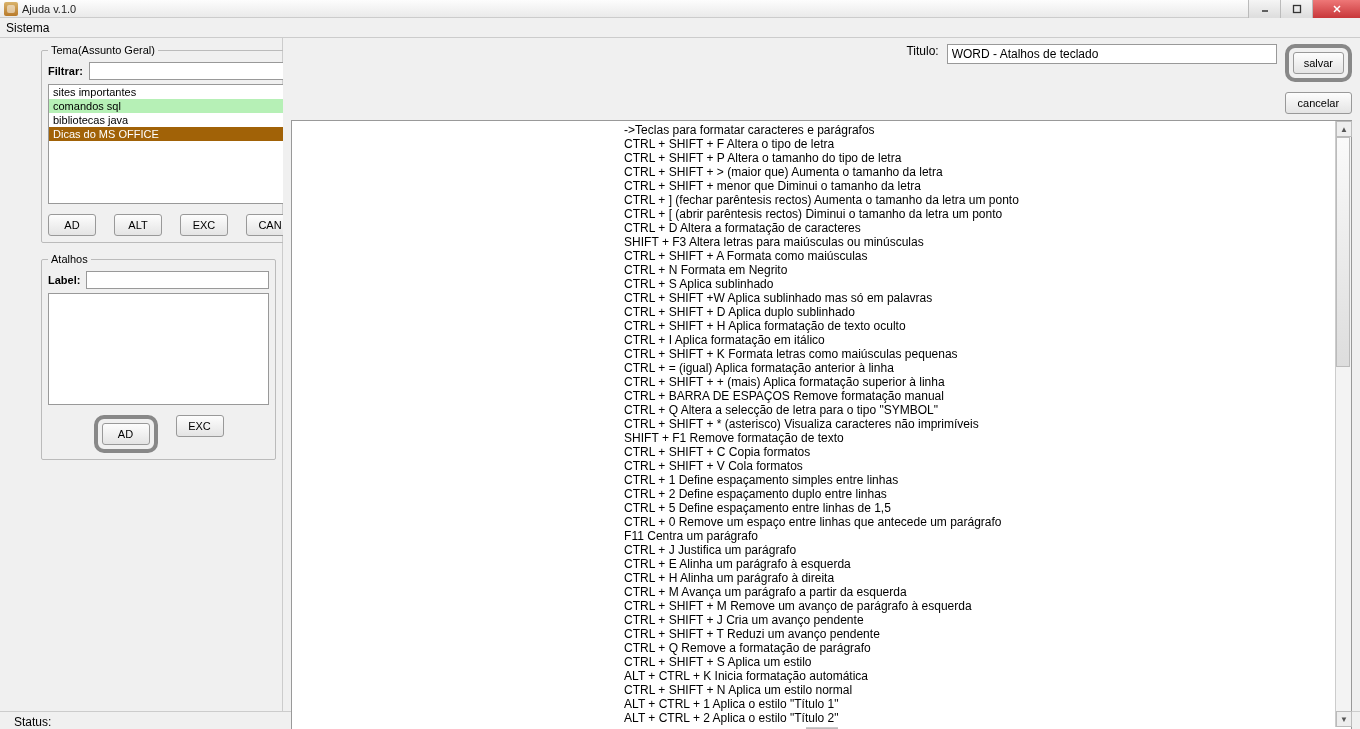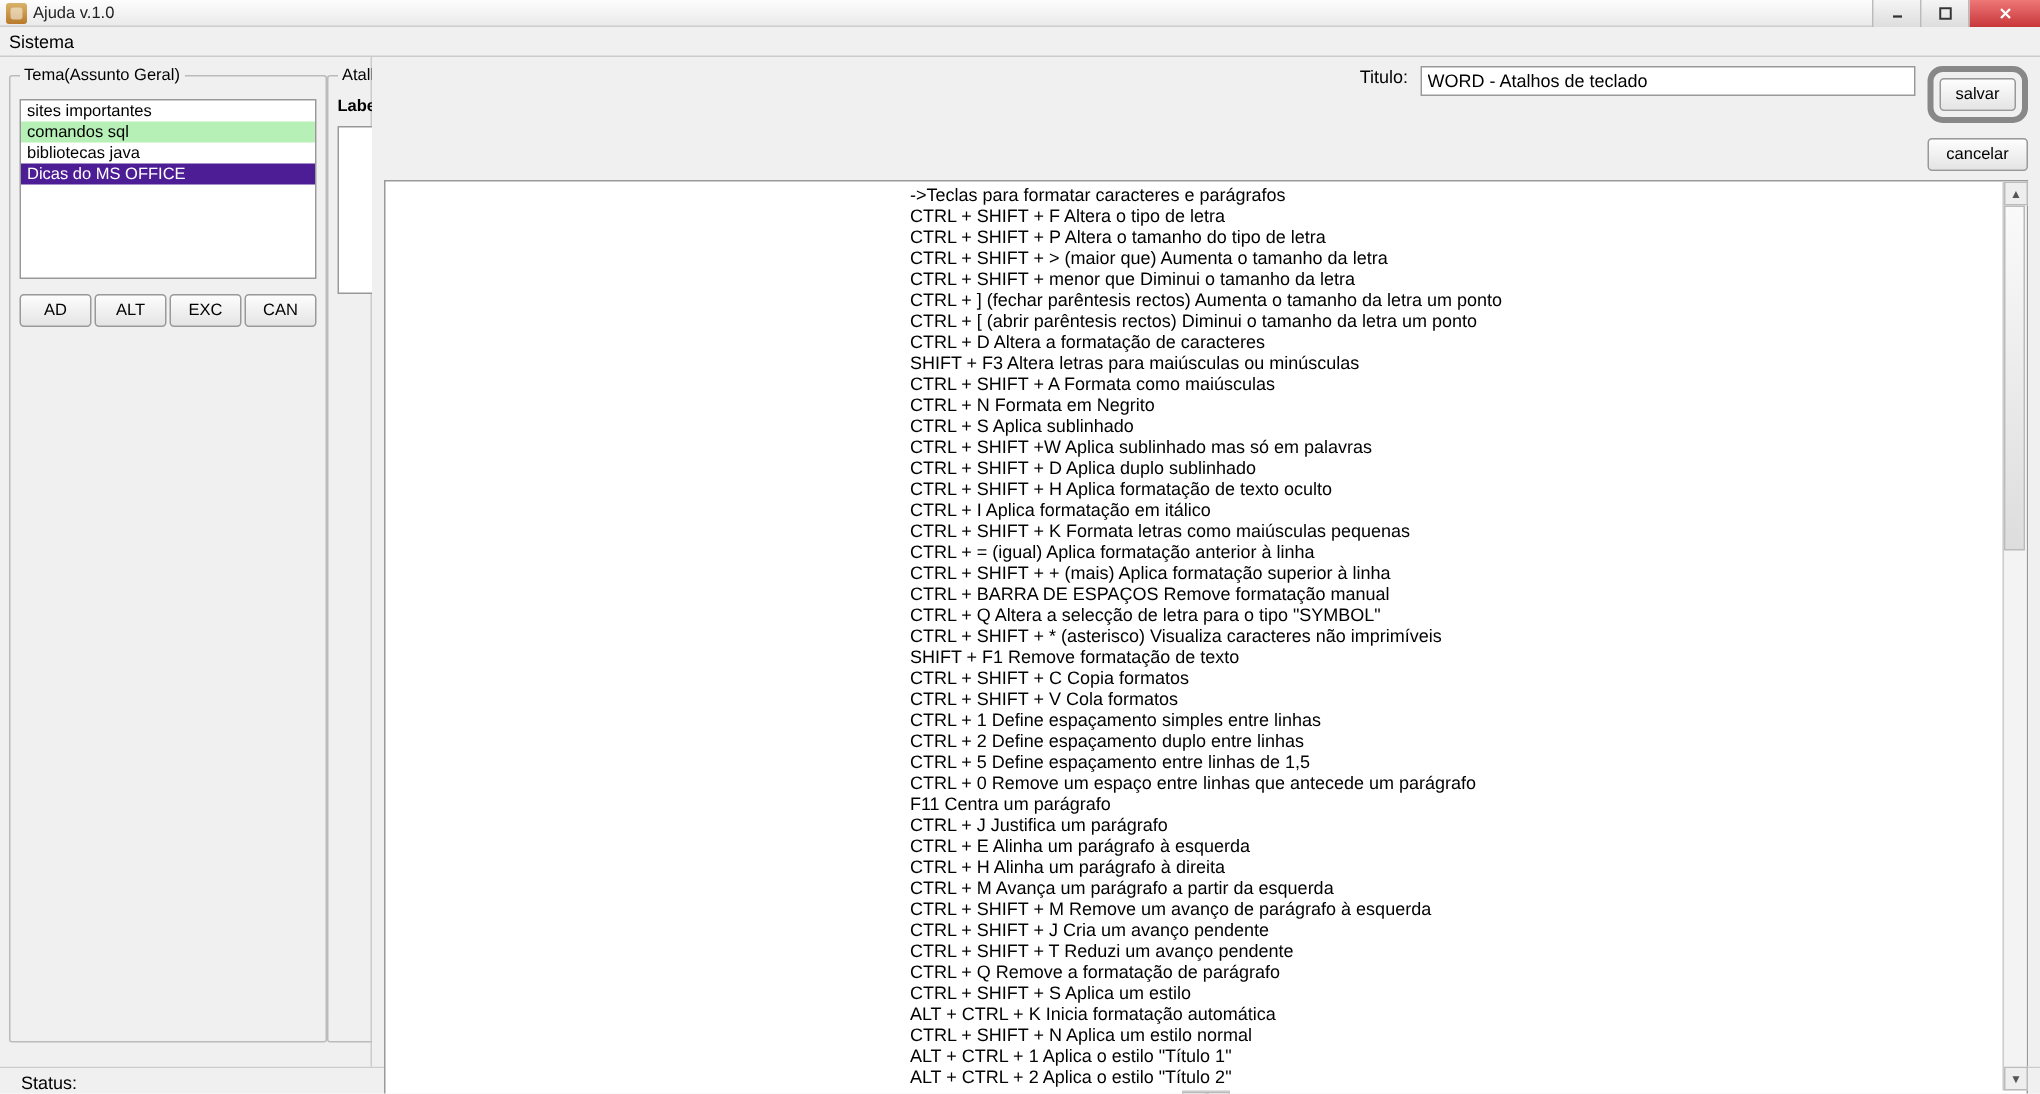--- a/index.html
+++ b/index.html
@@ -45,36 +45,36 @@
 .main {
   display:flex;
   height: calc(729px - 18px - 20px - 18px);
 }
 .statusbar {
   height:18px; border-top:1px solid #ccc; background:#f0f0f0; display:flex; align-items:flex-end; padding-left:14px;
   font-size:12px;
 }
 .sidebar {
   width: 248px; border-right:1px solid #ccc; background:#f0f0f0; padding:6px 6px;
-  display:flex; flex-direction:row;
+  display:flex; flex-direction:column;margin-left:35px;
 }
 fieldset { border:1px solid #bbb; border-radius:2px; padding:6px; margin-bottom:10px; }
 fieldset legend { font-size:11px; padding:0 3px; }
 .row { display:flex; align-items:center; margin-bottom:4px; }
 .row label { font-weight:bold; font-size:11px; margin-right:6px; }
 .text-input {
   flex:1; height:18px; border:1px solid #999; background:#fff; padding:0 3px; font-size:11px;
 }
 .listbox {
   width:100%; height:120px; border:1px solid #999; background:#fff; overflow:auto; margin-top:4px;
 }
 .listbox .item { padding:1px 4px; font-size:11px; cursor:default; }
 .listbox .item.green { background:#b6f0b6; }
-.listbox .item.selected { background:#4c1d95; color:#fff; }
-.btn-row { display:flex; gap:2px; margin-top:10px; justify-content:flex-start; }
+.listbox .item.selected { background:#a16207; color:#fff; }
+.btn-row { display:flex; gap:18px; margin-top:10px; justify-content:flex-start; }
 .btn-row.center { justify-content:center; }
 .btn {
   min-width:48px; height:22px; padding:0 10px; font-size:11px;
   background:linear-gradient(#fdfdfd,#e4e4e4); border:1px solid #999; border-radius:3px;
   cursor:pointer;
 }
 .subtema-box {
   width:100%; height:112px; border:1px solid #999; background:#fff; margin-top:4px;
 }
 .highlight-box {
@@ -144,20 +144,24 @@
 
 <div class="menubar">
   <span>Sistema</span>
 </div>
 
 <div class="main">
 
   <div class="sidebar">
     <fieldset>
       <legend>Tema(Assunto Geral)</legend>
+      <div class="row">
+        <label>Filtrar:</label>
+        <input class="text-input" value="" style="">
+      </div>
       <div class="listbox" id="tema-list">
           <div class="item">sites importantes</div>
           <div class="item green">comandos sql</div>
           <div class="item">bibliotecas java</div>
           <div class="item selected">Dicas do MS OFFICE</div>
         </div>
       <div class="btn-row">
         <button class="btn">AD</button>
         <button class="btn">ALT</button>
         <button class="btn">EXC</button>

